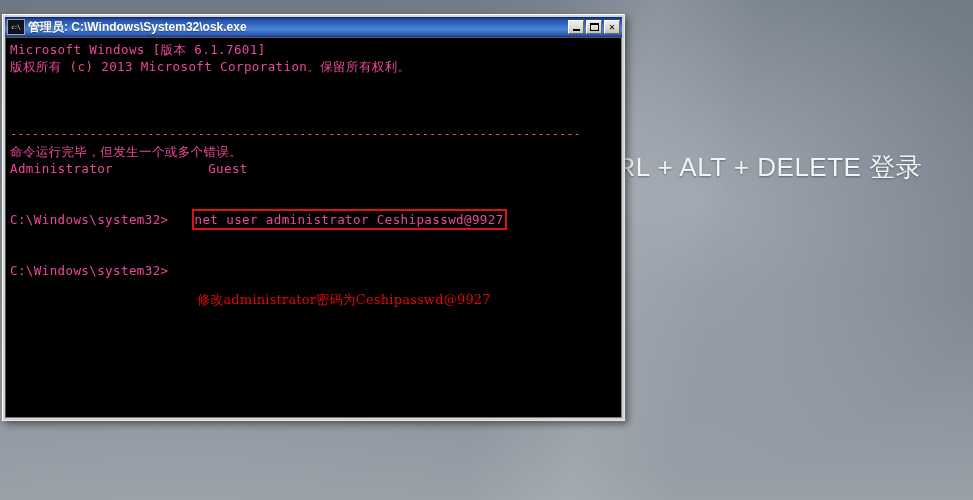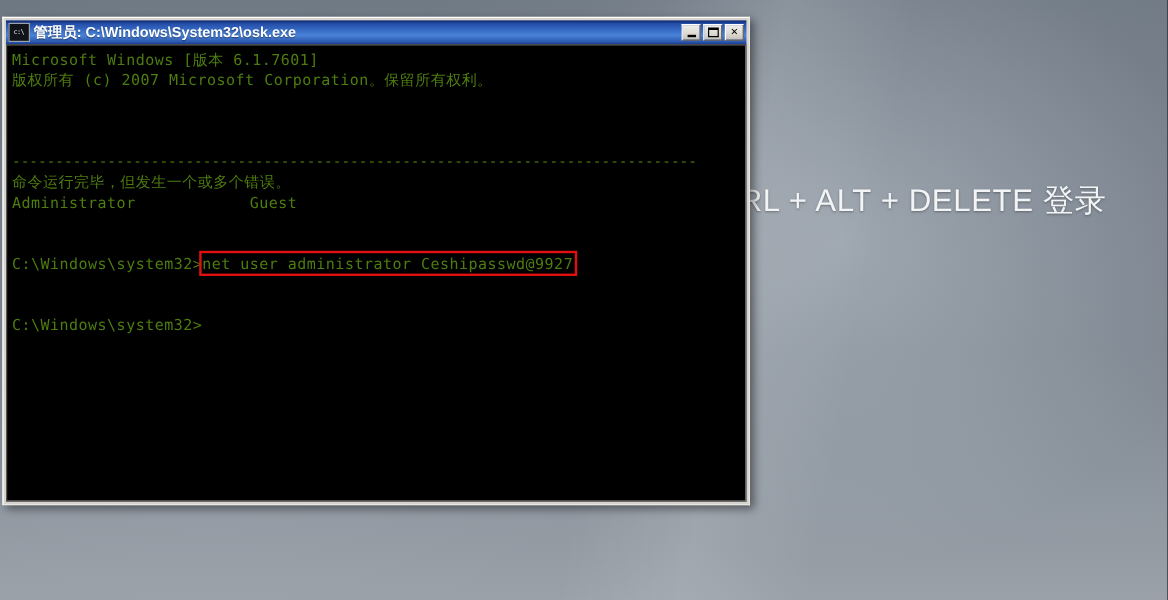--- a/index.html
+++ b/index.html
@@ -144,34 +144,35 @@
     border-top-color: #555;
     border-left-color: #555;
     box-sizing: border-box;
     overflow: hidden;
     padding: 3px 2px 0 4px;
   }
   .cline {
     font-family: "DejaVu Sans Mono", "Liberation Mono", monospace;
     font-size: 12.5px;
     line-height: 17px;
-    color: #4d7c0f;
+    color: #ec4899;
     white-space: pre;
     letter-spacing: 0.4px;
   }
   .cline.blank { color: transparent; }
   .cline.sep {
     letter-spacing: 0px;
     overflow: hidden;
     font-size: 12px;
   }
   .cmd-highlight {
     position: relative;
     outline: 2px solid #e01010;
     outline-offset: 1px;
+    margin-left: 26px;
   }
   #red-note {
     position: absolute;
     left: 197px;
     top: 292px;
     font-family: "DejaVu Serif", "Liberation Serif", serif;
     font-size: 13px;
     line-height: 15px;
     color: #e00808;
     white-space: nowrap;
@@ -201,33 +202,34 @@
         <div class="win-btn">
             <i class="glyph-max"></i>
           </div>
         <div class="win-btn">✕</div>
       </div>
     </div>
 
     <div id="console-body">
 
       <div class="cline">Microsoft Windows [版本 6.1.7601]</div>
-      <div class="cline">版权所有 (c) 2007 Microsoft Corporation。保留所有权利。</div>
+      <div class="cline">版权所有 (c) 2013 Microsoft Corporation。保留所有权利。</div>
       <div class="cline blank">&nbsp;</div>
       <div class="cline blank">&nbsp;</div>
       <div class="cline blank">&nbsp;</div>
       <div class="cline sep">-------------------------------------------------------------------------------</div>
       <div class="cline">命令运行完毕，但发生一个或多个错误。</div>
       <div class="cline">Administrator            Guest</div>
       <div class="cline blank">&nbsp;</div>
       <div class="cline blank">&nbsp;</div>
 
       <div class="cline"><span>C:\Windows\system32&gt;</span><span class="cmd-highlight">net user administrator Ceshipasswd@9927</span></div>
 
       <div class="cline blank">&nbsp;</div>
       <div class="cline blank">&nbsp;</div>
       <div class="cline">C:\Windows\system32&gt;</div>
 
     </div>
   </div>
 
+  <div id="red-note">修改administrator密码为Ceshipasswd@9927</div>
 
 </div>
 
 </body></html>

